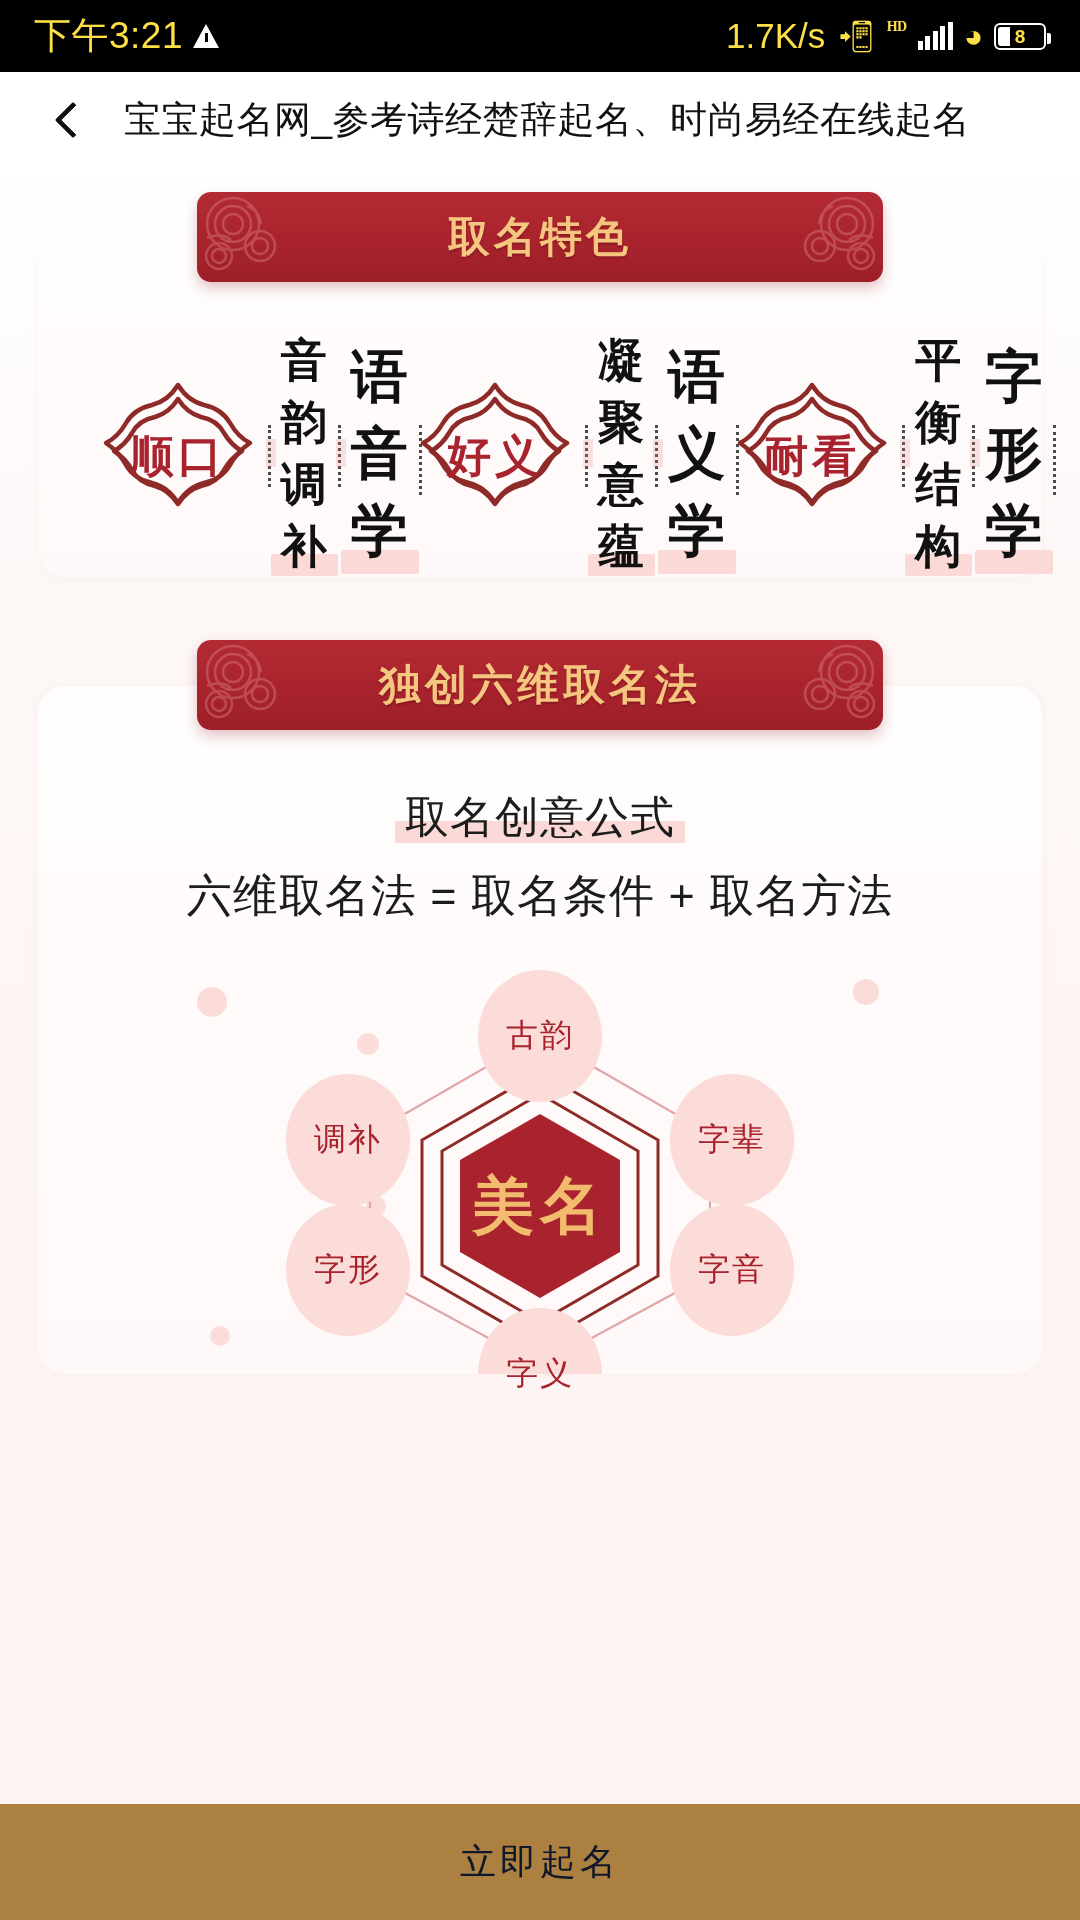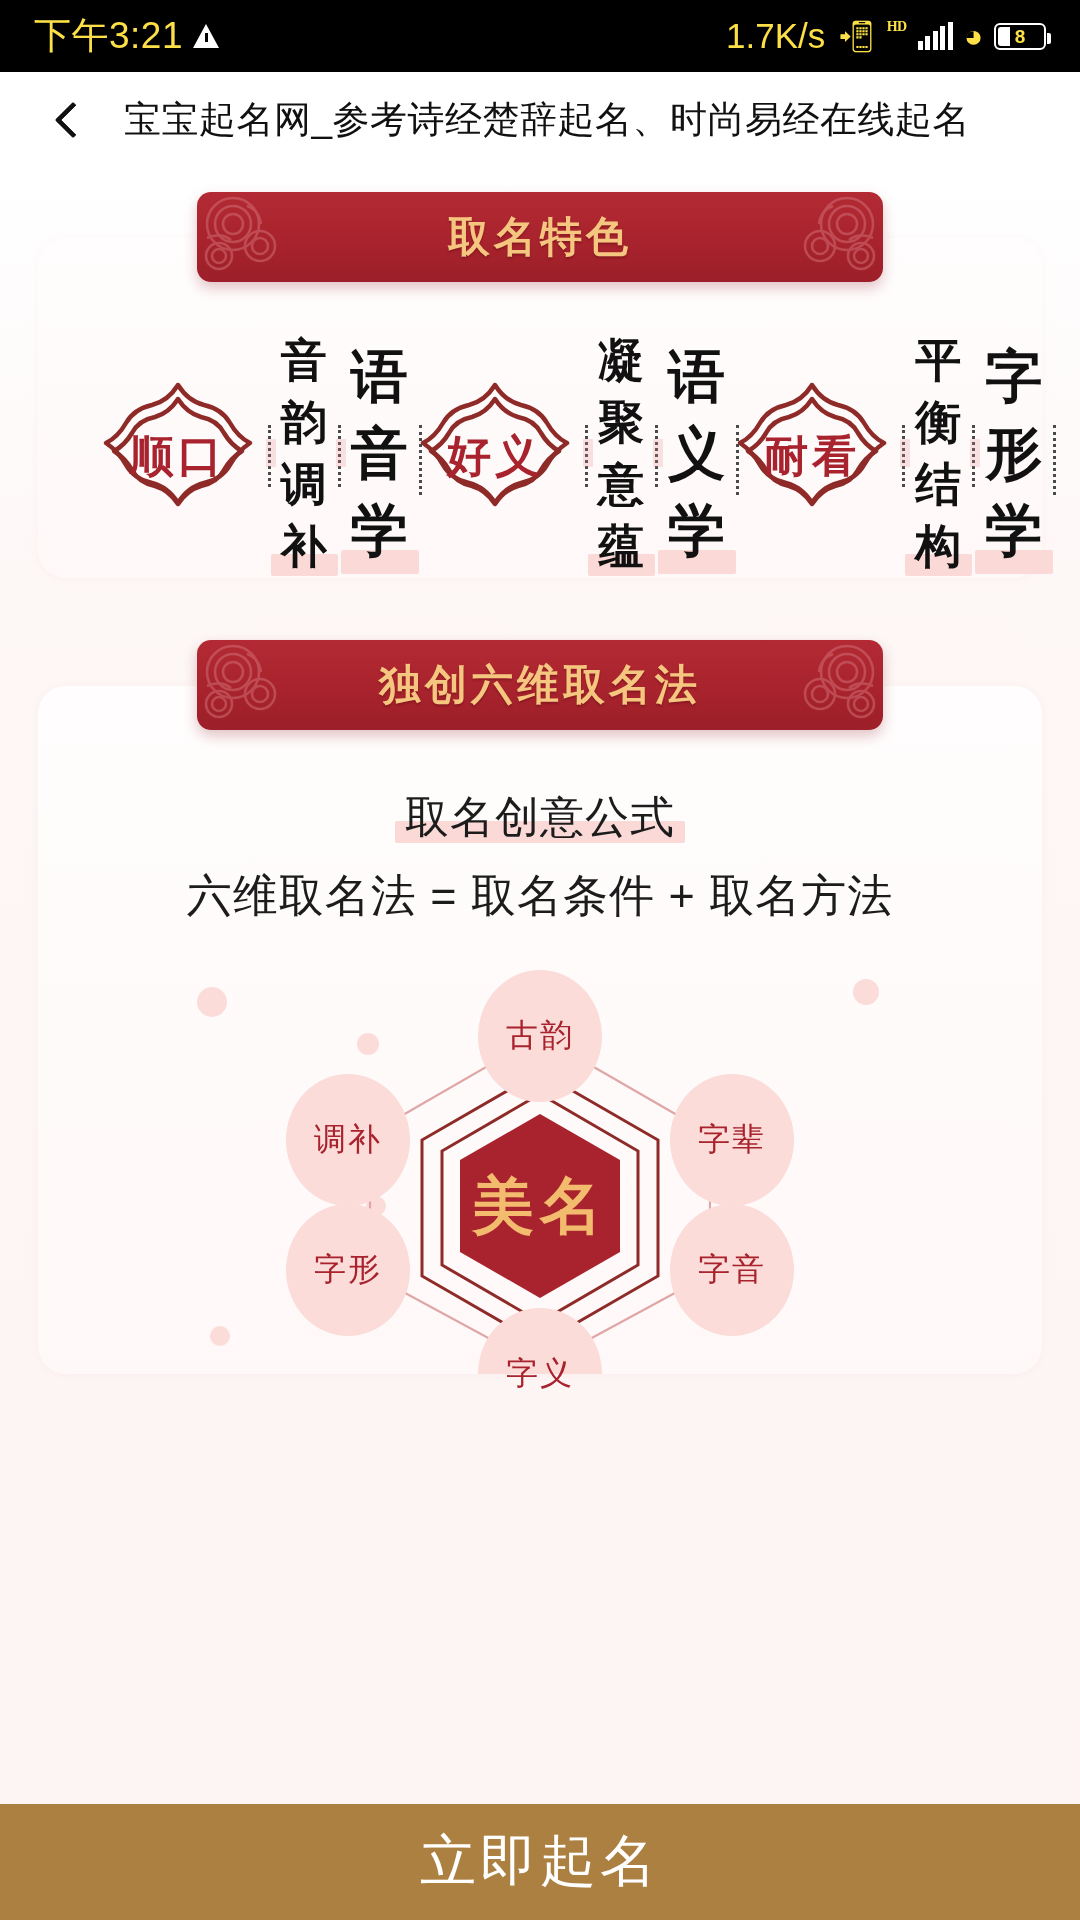--- a/index.html
+++ b/index.html
@@ -145,21 +145,21 @@
     position:absolute;left:50%;top:180px;transform:translate(-50%,-50%);
     color:#f3bb6e;font-size:62px;font-weight:700;letter-spacing:6px;
     font-family:"DejaVu Sans","Liberation Sans",sans-serif;
   }
 
   
   #bottom-bar{
     position:absolute;left:0;right:0;bottom:0;height:116px;
     background:#ab8040;display:flex;align-items:center;justify-content:center;cursor:pointer;z-index:40;
   }
-  #bottom-bar span{ color:#ffffff;font-size:56px;letter-spacing:4px; }
+  #bottom-bar span{ color:#0f172a;font-size:36px;letter-spacing:4px; }
 </style>
 </head>
 <body>
 
 <div id="status-bar">
   <div class="sb-left">
     <span class="sb-time">下午3:21</span>
     <span class="ico tri-warn"></span>
   </div>
   <div class="sb-right">

